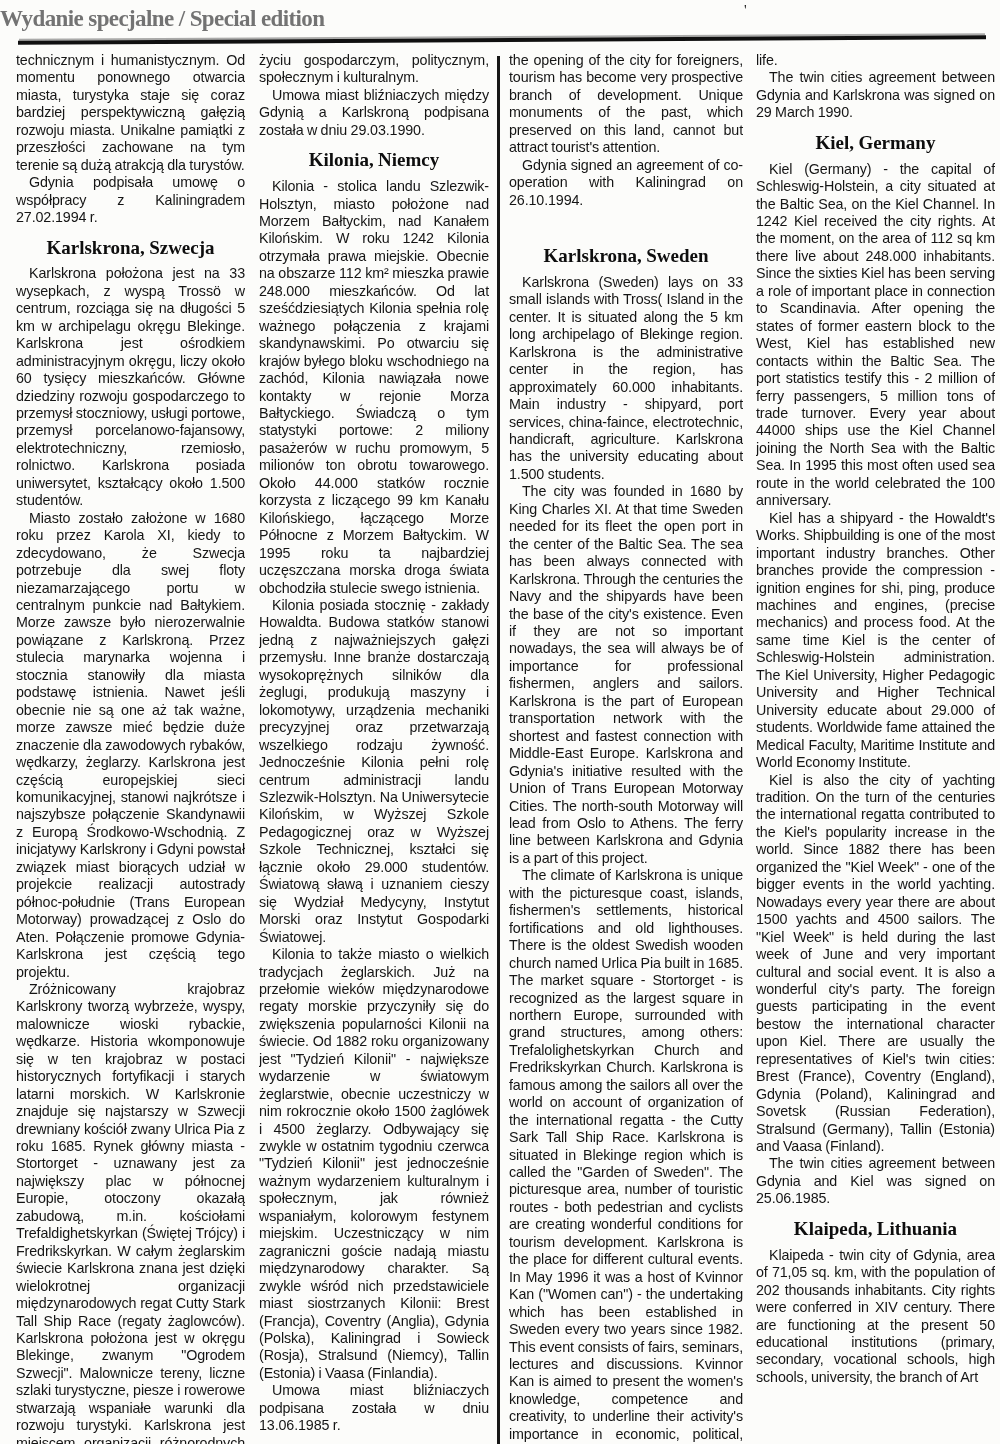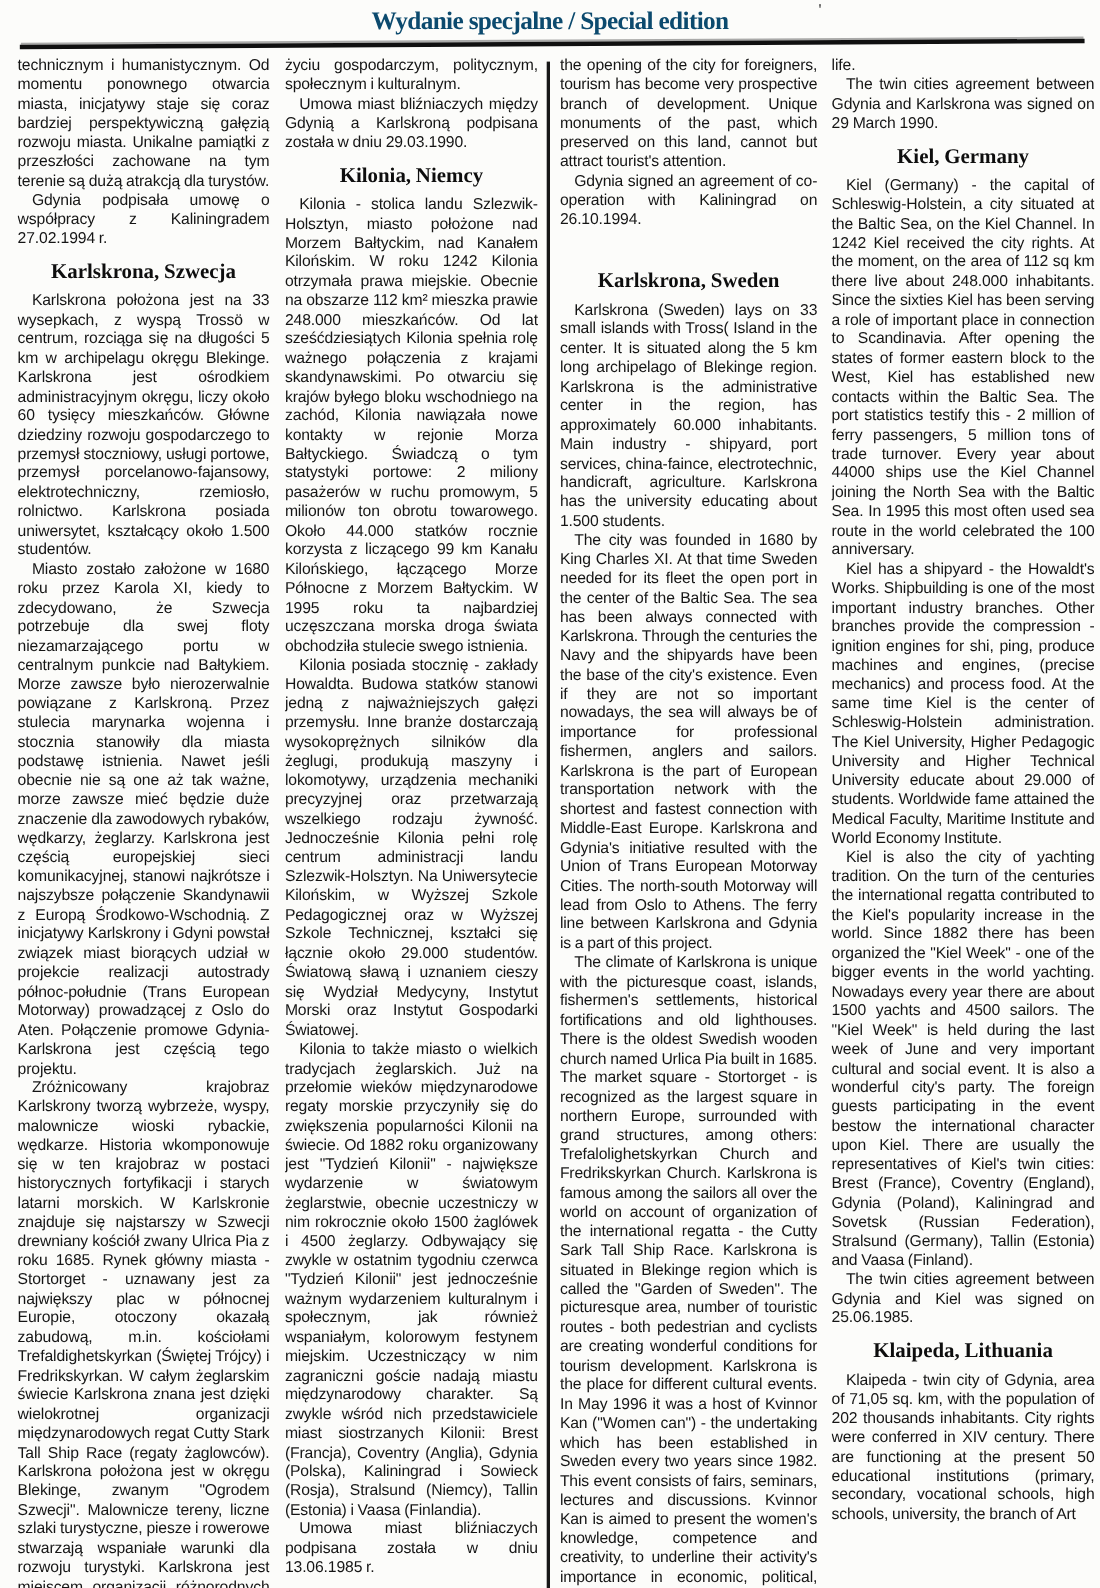--- a/index.html
+++ b/index.html
@@ -2,23 +2,23 @@
 <html lang="pl"><head>
 <meta charset="utf-8">
 <style>
   html,body{margin:0;padding:0;background:#e8e8e6;}
   .page{
     position:relative;width:1000px;height:1444px;margin:0 auto;
     background:#fcfcfa;overflow:hidden;color:#161616;
     font-family:"Liberation Sans", sans-serif;
   }
   .masthead-title{
-    position:absolute;top:5px;left:0;width:100%;text-align:center;
+    position:absolute;top:5px;left:0;width:100%;text-align:left;
     font-family:"Liberation Serif", serif;font-weight:bold;
-    font-size:23px;line-height:1.2;letter-spacing:-0.6px;color:#0c4a6e;
+    font-size:23px;line-height:1.2;letter-spacing:-0.6px;color:#737373;
   }
   .artifact-mark{
     position:absolute;top:2px;left:744px;font-size:15px;color:#222;
     font-family:"Liberation Serif", serif;
   }
   .masthead-rule{
     position:absolute;top:38px;left:18px;width:968px;height:4px;
     background:#101010;transform:rotate(-0.33deg);transform-origin:center;
     box-shadow:0 -3px 0 -1px rgba(16,16,16,0.35);
   }
@@ -49,21 +49,21 @@
 
 <div class="page">
 
   <div class="masthead-title">Wydanie specjalne / Special edition</div>
 
   <span class="artifact-mark">'</span>
 
   <div class="masthead-rule"></div>
 
   <div class="col" id="col1">
-      <p>technicznym i humanistycznym. Od momentu ponownego otwarcia miasta, inicjatywy staje się coraz bardziej perspektywiczną gałęzią rozwoju miasta. Unikalne pamiątki z przeszłości zachowane na tym terenie są dużą atrakcją dla turystów.</p>
+      <p>technicznym i humanistycznym. Od momentu ponownego otwarcia miasta, turystyka staje się coraz bardziej perspektywiczną gałęzią rozwoju miasta. Unikalne pamiątki z przeszłości zachowane na tym terenie są dużą atrakcją dla turystów.</p>
       <p class="ind">Gdynia podpisała umowę o współpracy z Kaliningradem 27.02.1994 r.</p>
       <h2>Karlskrona, Szwecja</h2>
       <p class="ind">Karlskrona położona jest na 33 wysepkach, z wyspą Trossö w centrum, rozciąga się na długości 5 km w archipelagu okręgu Blekinge. Karlskrona jest ośrodkiem administracyjnym okręgu, liczy około 60 tysięcy mieszkańców. Główne dziedziny rozwoju gospodarczego to przemysł stoczniowy, usługi portowe, przemysł porcelanowo-fajansowy, elektrotechniczny, rzemiosło, rolnictwo. Karlskrona posiada uniwersytet, kształcący około 1.500 studentów.</p>
       <p class="ind">Miasto zostało założone w 1680 roku przez Karola XI, kiedy to zdecydowano, że Szwecja potrzebuje dla swej floty niezamarzającego portu w centralnym punkcie nad Bałtykiem. Morze zawsze było nierozerwalnie powiązane z Karlskroną. Przez stulecia marynarka wojenna i stocznia stanowiły dla miasta podstawę istnienia. Nawet jeśli obecnie nie są one aż tak ważne, morze zawsze mieć będzie duże znaczenie dla zawodowych rybaków, wędkarzy, żeglarzy. Karlskrona jest częścią europejskiej sieci komunikacyjnej, stanowi najkrótsze i najszybsze połączenie Skandynawii z Europą Środkowo-Wschodnią. Z inicjatywy Karlskrony i Gdyni powstał związek miast biorących udział w projekcie realizacji autostrady północ-południe (Trans European Motorway) prowadzącej z Oslo do Aten. Połączenie promowe Gdynia-Karlskrona jest częścią tego projektu.</p>
       <p class="ind">Zróżnicowany krajobraz Karlskrony tworzą wybrzeże, wyspy, malownicze wioski rybackie, wędkarze. Historia wkomponowuje się w ten krajobraz w postaci historycznych fortyfikacji i starych latarni morskich. W Karlskronie znajduje się najstarszy w Szwecji drewniany kościół zwany Ulrica Pia z roku 1685. Rynek główny miasta - Stortorget - uznawany jest za największy plac w północnej Europie, otoczony okazałą zabudową, m.in. kościołami Trefaldighetskyrkan (Świętej Trójcy) i Fredrikskyrkan. W całym żeglarskim świecie Karlskrona znana jest dzięki wielokrotnej organizacji międzynarodowych regat Cutty Stark Tall Ship Race (regaty żaglowców). Karlskrona położona jest w okręgu Blekinge, zwanym "Ogrodem Szwecji". Malownicze tereny, liczne szlaki turystyczne, piesze i rowerowe stwarzają wspaniałe warunki dla rozwoju turystyki. Karlskrona jest miejscem organizacji różnorodnych imprez kulturalnych. W maju 1996 roku miasto będzie gospodarzem odbywającej się w Szwecji od 1982 roku co 2 lata imprezy pod nazwą Kvinnor Kan. Impreza organizowana jest w formie targów, seminariów, wykładów i dyskusji. Celem Kvinnor Kan jest zaprezentowanie kobiecej wiedzy, kompetencji i kreatywności, podkreślenie znaczenia działalności kobiet w</p>
     </div>
 
   <div class="col" id="col2">
       <p>życiu gospodarczym, politycznym, społecznym i kulturalnym.</p>
       <p class="ind">Umowa miast bliźniaczych między Gdynią a Karlskroną podpisana została w dniu 29.03.1990.</p>

